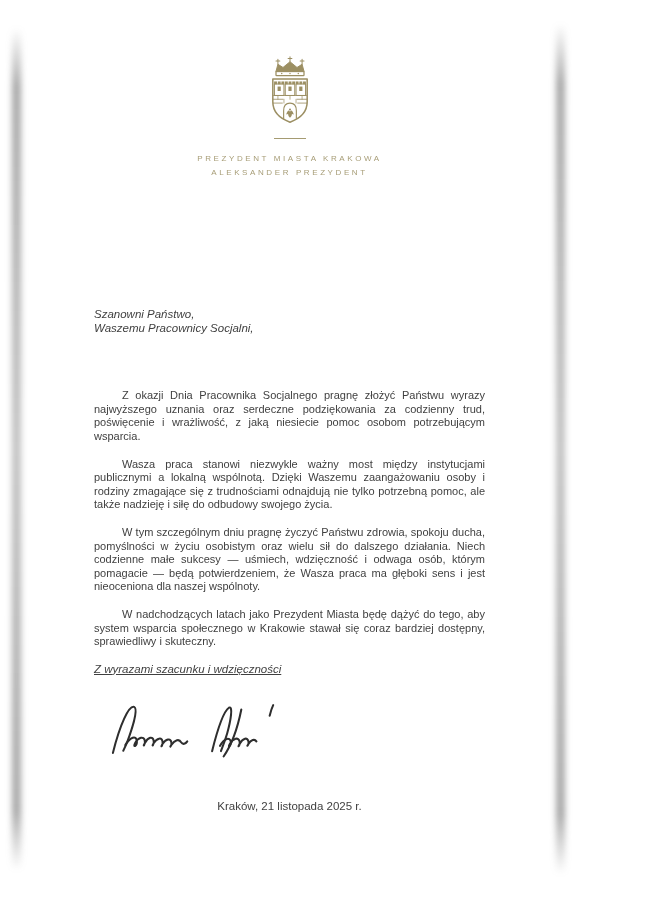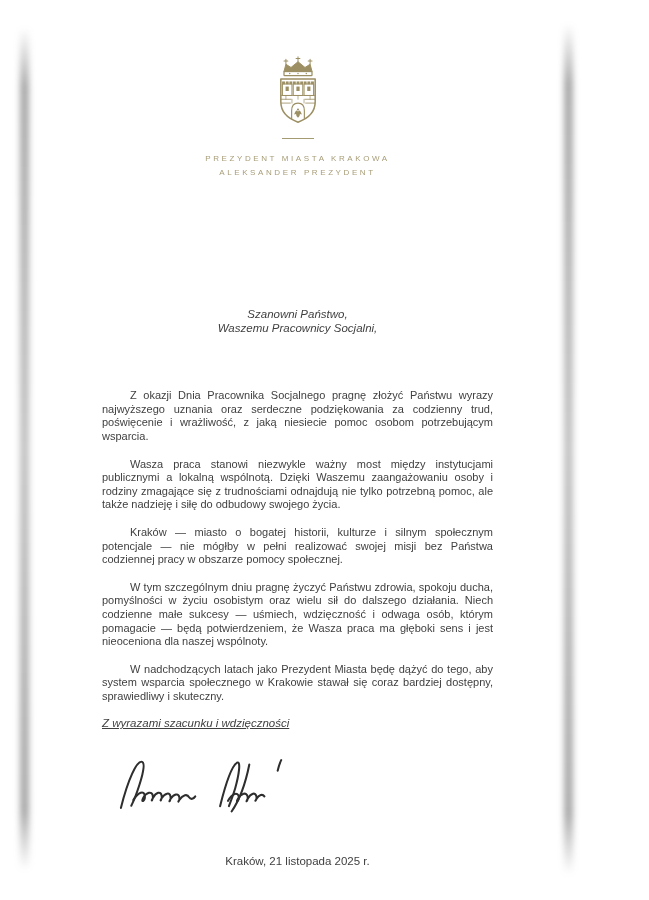--- a/index.html
+++ b/index.html
@@ -4,21 +4,20 @@
 <style>
   html, body { margin: 0; padding: 0; background: #ffffff; }
   .page {
     position: relative;
     width: 577px;
     height: 900px;
     background: #ffffff;
     overflow: hidden;
     font-family: "Liberation Sans", sans-serif;
     color: #3f3f3f;
-    margin-left: 8px;
   }
   
   .shadow-band {
     position: absolute;
     width: 9px;
     filter: blur(3px);
     background: linear-gradient(to bottom,
       rgba(0,0,0,0) 0%,
       rgba(95,95,95,0.55) 7%,
       rgba(120,120,120,0.45) 50%,
@@ -50,21 +49,20 @@
     line-height: 14px;
     font-weight: 400;
   }
 
   
   .salutation {
     margin: 128px 0 0 0;
     font-style: italic;
     font-size: 11.5px;
     line-height: 13.6px;
-    text-align: center;
   }
   .body-para {
     margin: 14px 0 0 0;
     font-size: 11px;
     line-height: 13.6px;
     text-align: justify;
     text-indent: 28px;
   }
   .body-para.first { margin-top: 54px; }
   .closing {
@@ -142,21 +140,20 @@
     </header>
 
     <main>
       <div class="salutation">
         <div>Szanowni Państwo,</div>
         <div>Waszemu Pracownicy Socjalni,</div>
       </div>
 
       <p class="body-para first">Z okazji Dnia Pracownika Socjalnego pragnę złożyć Państwu wyrazy najwyższego uznania oraz serdeczne podziękowania za codzienny trud, poświęcenie i wrażliwość, z jaką niesiecie pomoc osobom potrzebującym wsparcia.</p>
       <p class="body-para">Wasza praca stanowi niezwykle ważny most między instytucjami publicznymi a lokalną wspólnotą. Dzięki Waszemu zaangażowaniu osoby i rodziny zmagające się z trudnościami odnajdują nie tylko potrzebną pomoc, ale także nadzieję i siłę do odbudowy swojego życia.</p>
-      <p class="body-para">Kraków — miasto o bogatej historii, kulturze i silnym społecznym potencjale — nie mógłby w pełni realizować swojej misji bez Państwa codziennej pracy w obszarze pomocy społecznej.</p>
       <p class="body-para">W tym szczególnym dniu pragnę życzyć Państwu zdrowia, spokoju ducha, pomyślności w życiu osobistym oraz wielu sił do dalszego działania. Niech codzienne małe sukcesy — uśmiech, wdzięczność i odwaga osób, którym pomagacie — będą potwierdzeniem, że Wasza praca ma głęboki sens i jest nieoceniona dla naszej wspólnoty.</p>
       <p class="body-para">W nadchodzących latach jako Prezydent Miasta będę dążyć do tego, aby system wsparcia społecznego w Krakowie stawał się coraz bardziej dostępny, sprawiedliwy i skuteczny.</p>
 
       <p class="closing">Z wyrazami szacunku i wdzięczności</p>
 
       <div class="signature-wrap">
         <svg width="210" height="62" viewBox="0 0 220 70" aria-hidden="true">
           <g stroke="#2e2e2e" stroke-width="2.3" fill="none" stroke-linecap="round" stroke-linejoin="round">
             <path d="M6 62 C14 30 24 8 30 10 C35 12 28 34 22 50 C19 57 17 61 18 59"></path>
             <path d="M20 53 C26 44 32 42 33 48 C34 54 28 57 31 51

